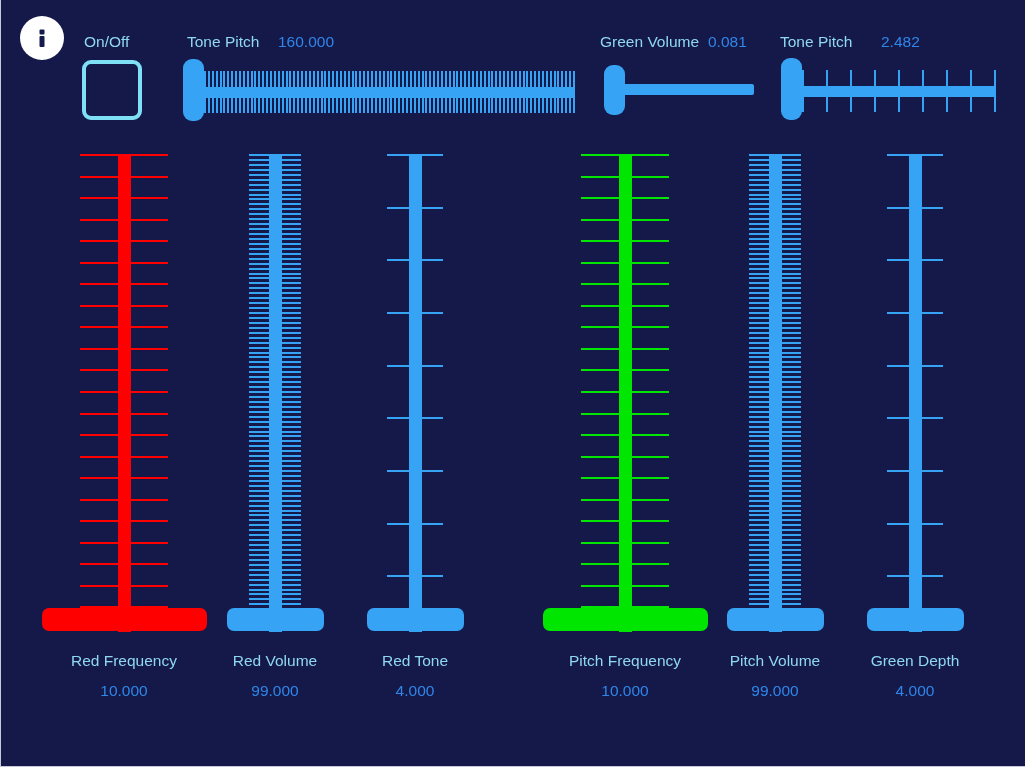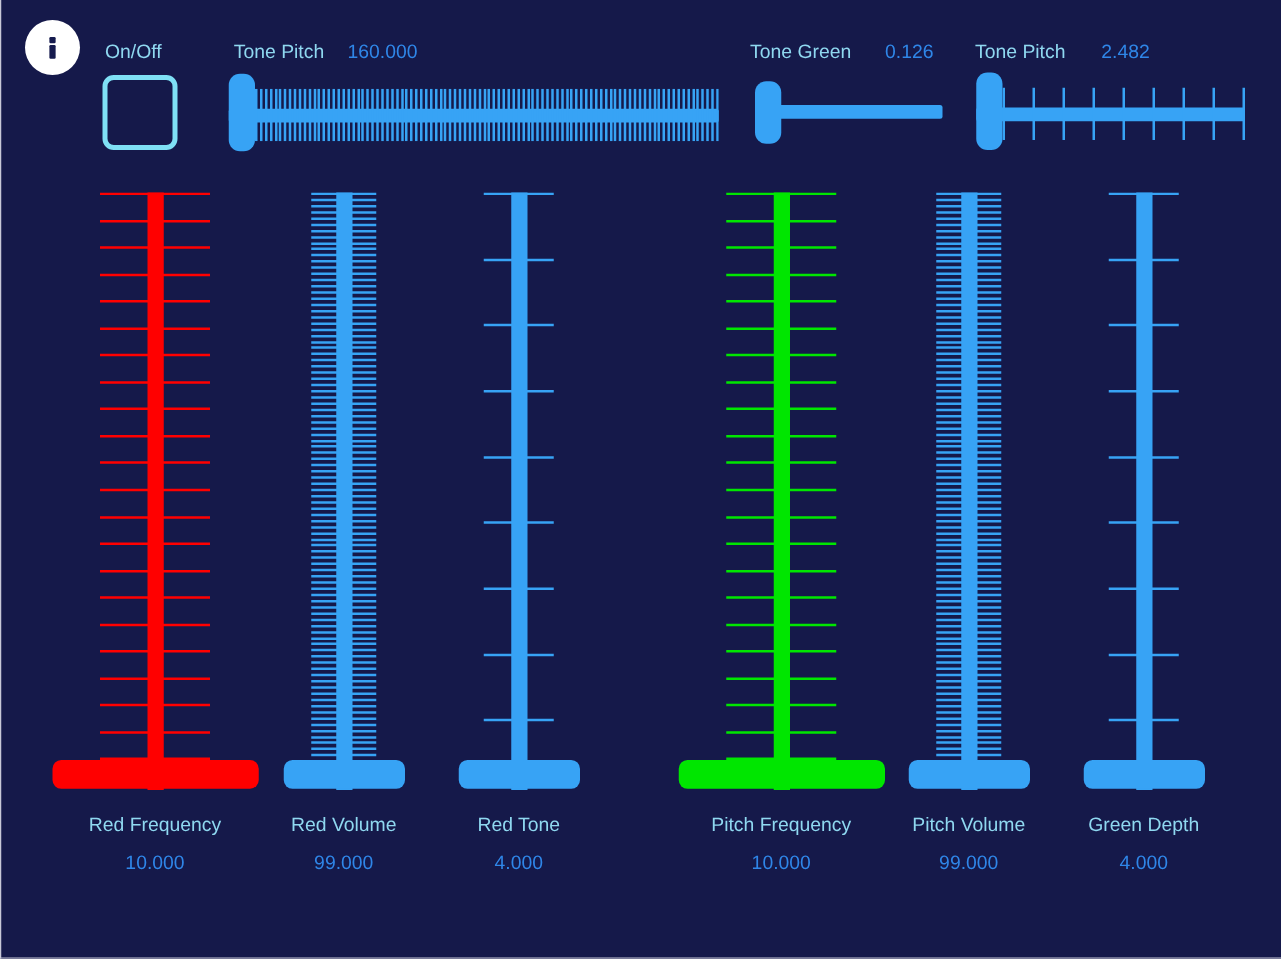--- a/index.html
+++ b/index.html
@@ -219,22 +219,22 @@
           <div class="htick" style="left: 350px;"></div>
           <div class="htick" style="left: 353px;"></div>
           <div class="htick" style="left: 357px;"></div>
           <div class="htick" style="left: 361px;"></div>
           <div class="htick" style="left: 365px;"></div>
           <div class="htick" style="left: 369px;"></div>
         </div>
       <div class="hhandle" style="left:0px;"></div>
     </div>
 
-    <div class="top-label" style="left:599px;top:33px;">Tone Green</div>
-    <div class="top-value" style="left:707px;top:33px;">0.126</div>
+    <div class="top-label" style="left:599px;top:33px;">Green Volume</div>
+    <div class="top-value" style="left:707px;top:33px;">0.081</div>
     <div class="hslider" id="hs-volume" style="left:603px;top:65px;width:150px;height:50px;">
       <div class="htrack" style="width:150px;top:19px;"></div>
       <div class="hticks" style="left:21px;width:129px;top:8px;height:32px;"></div>
       <div class="hhandle" style="left:0px;height:50px;"></div>
     </div>
 
     <div class="top-label" style="left:779px;top:33px;">Tone Pitch</div>
     <div class="top-value" style="left:880px;top:33px;">2.482</div>
     <div class="hslider" id="hs-depth" style="left:780px;top:58px;width:215px;">
       <div class="htrack" style="width:215px;"></div>

